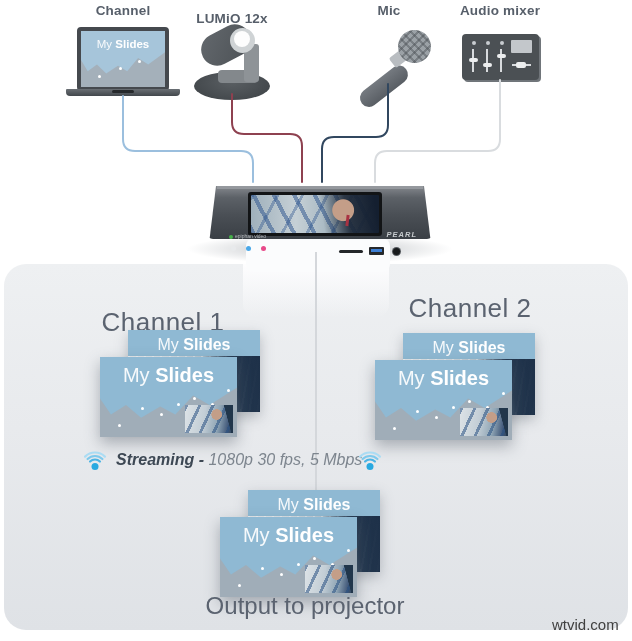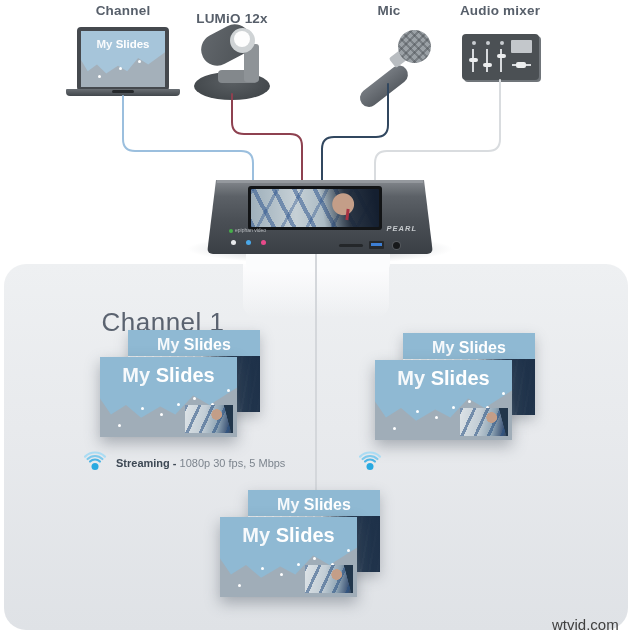--- a/index.html
+++ b/index.html
@@ -26,21 +26,21 @@
     position:absolute;left:66px;top:89px;width:114px;height:7px;
     background:linear-gradient(#6a6f74,#42474c);border-radius:1px 1px 4px 4px;
   }
   .laptop-base::after{
     content:"";position:absolute;left:46px;top:1px;width:22px;height:3px;
     background:#26292c;border-radius:2px;
   }
   .mini-title{margin-top:7px;text-align:center;font-size:11.5px;color:#fff;}
 
   
-  .my{font-weight:700;opacity:.92;}
+  .my{font-weight:400;opacity:.92;}
   .bold{font-weight:700;}
   .mountain{
     position:absolute;inset:0;background:var(--mountain-gray);opacity:.8;
     clip-path:polygon(0 52%,8% 72%,19% 60%,30% 76%,44% 62%,55% 72%,68% 48%,80% 60%,100% 38%,100% 100%,0 100%);
   }
   .dot{position:absolute;width:3px;height:3px;border-radius:50%;background:#fff;}
 
   
   .cam{position:absolute;left:192px;top:28px;width:80px;height:70px;}
   .cam-base{position:absolute;left:2px;top:44px;width:76px;height:28px;border-radius:50%;
@@ -77,21 +77,21 @@
   .mx-hknob{position:absolute;left:54px;top:28px;width:10px;height:6px;background:#eceeef;border-radius:2px;}
 
   
   .cables{position:absolute;left:0;top:0;z-index:1;}
   .cables path{fill:none;stroke-width:2px;stroke-linecap:round;}
 
   
   .dev-shadow{position:absolute;left:186px;top:234px;width:268px;height:30px;z-index:2;
     background:radial-gradient(ellipse at 50% 50%,rgba(110,118,126,.5),rgba(110,118,126,0) 70%);}
   .dev-platform{position:absolute;left:246px;top:238px;width:144px;height:34px;background:#fbfcfd;border-radius:8px;z-index:2;}
-  .device{position:absolute;left:207px;top:180px;width:226px;height:74px;z-index:3;
+  .device{position:absolute;left:207px;top:186px;width:226px;height:53px;z-index:3;
     background:linear-gradient(180deg,#85898e 0%,#5c6167 22%,#4a4f55 55%,#3a3f45 100%);
     clip-path:polygon(9px 0,217px 0,226px 74px,0 74px);
     border-radius:6px;text-align:center;}
   .dev-rim{position:absolute;left:10px;top:0;width:206px;height:3px;background:#9a9ea3;opacity:.8;}
   .dev-screen{position:absolute;left:41px;top:6px;width:128px;height:38px;background:#121416;border-radius:3px;padding:3px;}
   .dev-video{position:relative;width:100%;height:100%;overflow:hidden;border-radius:1px;
     background:
       radial-gradient(circle at 72% 40%,#c49e88 0 11%,rgba(196,158,136,0) 12%),
       linear-gradient(80deg,rgba(25,35,50,0) 55%,rgba(25,35,50,.85) 74%,#141f30 96%),
       repeating-linear-gradient(62deg,rgba(40,80,140,.5) 0 4px,rgba(0,0,0,0) 4px 18px),
@@ -139,21 +139,21 @@
   .front-title{position:relative;z-index:2;margin-top:7px;text-align:center;font-size:20px;color:#fff;}
   .inset{position:absolute;right:4px;bottom:4px;width:48px;height:28px;z-index:3;
     background:
       radial-gradient(circle at 66% 34%,#c49e88 0 14%,rgba(196,158,136,0) 15%),
       linear-gradient(255deg,#21364b 0 16%,rgba(33,54,75,0) 17%),
       repeating-linear-gradient(115deg,rgba(40,80,130,.55) 0 3px,rgba(0,0,0,0) 3px 12px),
       linear-gradient(100deg,#dde3e7 0%,#c3ced6 40%,#8fa5b5 68%,#42597a 88%,#2c4258 100%);}
 
   
   .streaming{position:absolute;display:flex;align-items:flex-end;gap:8px;z-index:3;}
-  .stream-text{font-size:11px;padding-bottom:2px;white-space:nowrap;}
+  .stream-text{font-size:16px;padding-bottom:2px;white-space:nowrap;font-style:italic;}
   .stream-bold{font-weight:bold;color:var(--stream-bold);}
   .stream-value{color:var(--stream-value);}
 
   .watermark{position:absolute;left:552px;top:616px;font-size:15px;color:#404040;z-index:5;}
 </style>
 </head>
 <body>
 
 <div class="canvas">
 
@@ -228,20 +228,21 @@
     <span class="sd-slot"></span>
     <span class="usb"></span>
     <span class="jack"></span>
   </div>
 
   <div class="panel"></div>
   <div class="notch"></div>
   <div class="divider"></div>
 
   <div class="channel-title" style="left:23px;top:293px;margin-top:14px;">Channel 1</div>
+  <div class="channel-title" style="left:330px;top:293px;">Channel 2</div>
 
   <div class="stack" style="left:100px;top:330px;">
     <div class="slide-back">
       <div class="back-strip"><span class="my">My</span> <span class="bold">Slides</span></div>
       <div class="back-photo"></div>
     </div>
     <div class="slide-front">
       <div class="front-title"><span class="my">My</span> <span class="bold">Slides</span></div>
       <div class="mountain"></div>
       <span class="dot" style="left:13%;top:84%;"></span>
@@ -305,16 +306,17 @@
       <span class="dot" style="left:30%;top:62%;"></span>
       <span class="dot" style="left:44%;top:70%;"></span>
       <span class="dot" style="left:56%;top:57%;"></span>
       <span class="dot" style="left:68%;top:50%;"></span>
       <span class="dot" style="left:81%;top:58%;"></span>
       <span class="dot" style="left:93%;top:40%;"></span>
       <div class="inset"></div>
     </div>
   </div>
 
+  <div class="output-label">Output to projector</div>
 
   <div class="watermark">wtvid.com</div>
 
 </div>
 
 </body></html>

